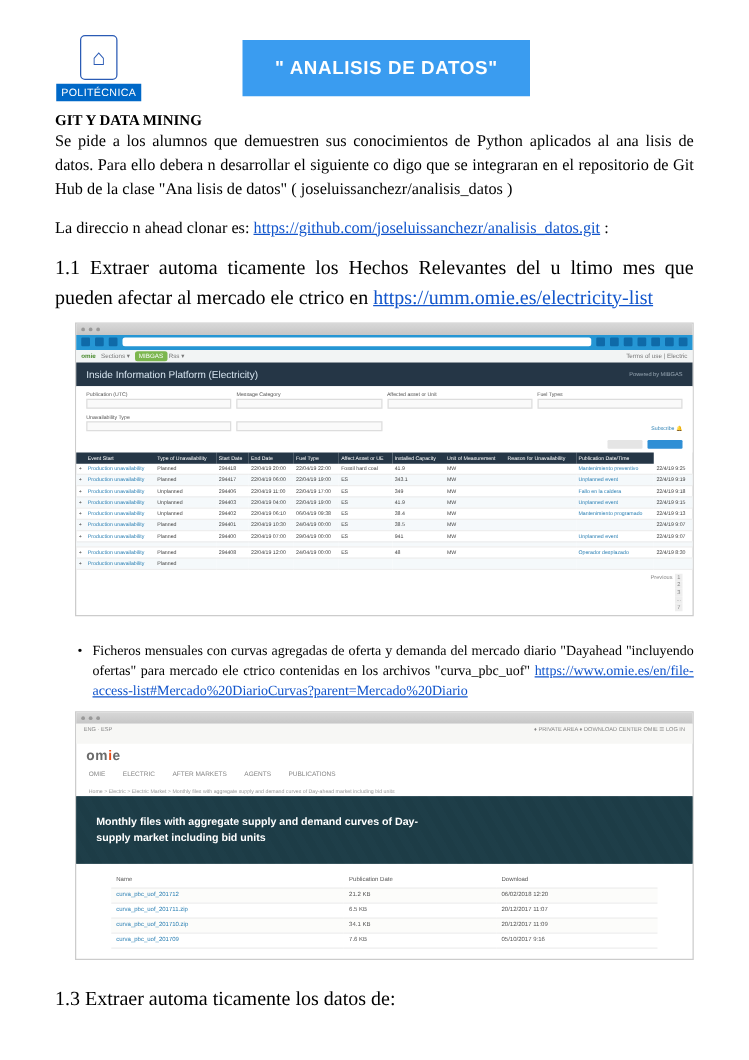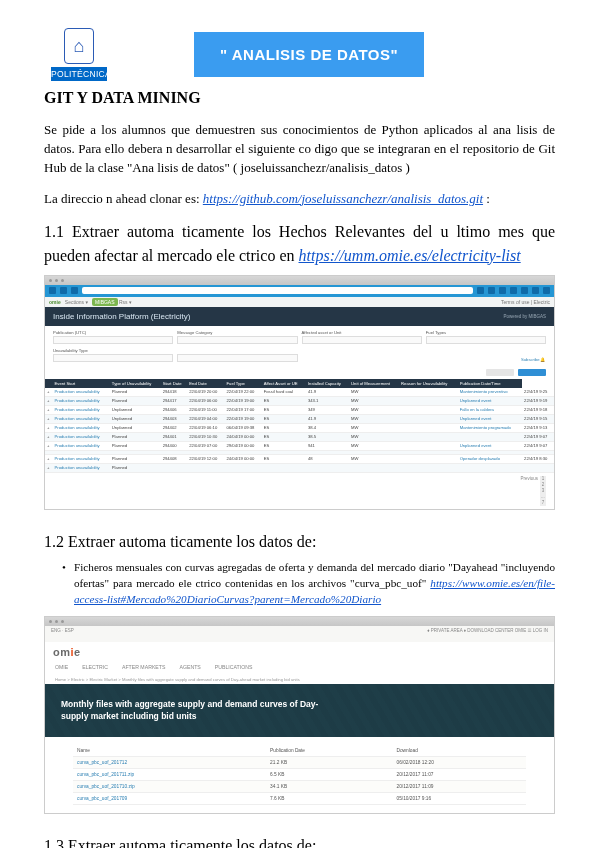--- a/index.html
+++ b/index.html
@@ -1,29 +1,29 @@
 <!DOCTYPE html>
 <html><head>
 <meta charset="utf-8">
 <style>
   body { margin:0; padding:0; font-family:"Times New Roman", Georgia, serif; font-size:11px; color:#000; width:599px; background:#fff;}
   .page { padding:28px 44px; }
   .header { display:flex; align-items:center; gap:80px; margin-bottom:8px;}
   .logo-block{ width:70px; display:flex; flex-direction:column; align-items:center;}
   .crest{ width:28px; height:34px; border:1.5px solid #2b5bb5; border-radius:4px; display:flex; align-items:center; justify-content:center; font-size:18px; color:#2b5bb5; margin-bottom:3px;}
-  .poli-band{ width:56px; background:#0068c7; color:#fff; font-size:8.5px; font-family:Arial, sans-serif; text-align:center; padding:2px 0; letter-spacing:0.3px;}
+  .poli-band{ width:68px; background:#0068c7; color:#fff; font-size:8.5px; font-family:Arial, sans-serif; text-align:center; padding:2px 0; letter-spacing:0.3px;}
   .title-band{ background:#3a9cf0; color:#fff; font-family:Arial, sans-serif; font-weight:bold; font-size:15px; padding:14px 26px; letter-spacing:0.5px;}
-  .section-head{ font-weight:bold; font-size:16px; margin-bottom:14px;}
+  .section-head{ font-weight:bold; font-size:12px; }
   .para{ font-size:13px; line-height:1.45; text-align:justify; margin-bottom:12px;}
-  a.link{ color:#1155cc; text-decoration:underline;font-style:italic;}
+  a.link{ color:#1155cc; text-decoration:underline;}
   .num{ font-size:16px; line-height:1.45; text-align:justify; margin-bottom:6px;}
   .bul{ display:flex; gap:8px; margin-left:18px; font-size:11.2px; line-height:1.45; text-align:justify;}
   .bul .dot{ width:4px; flex-shrink:0;}
 
-  .screenshot{ border:1px solid #ccc; margin:8px 0 20px 0; font-family:Arial, sans-serif; }
+  .screenshot{ border:1px solid #ccc; margin:8px 0 20px 16px; font-family:Arial, sans-serif; }
 
   
   .browser-chrome{ background:linear-gradient(#d7d7d7,#c6c6c6); height:9px; display:flex; align-items:center; gap:3px; padding:0 4px;}
   .dot3{ width:3px; height:3px; border-radius:50%; background:#999;}
   .urlbar{ background:#2596d4; height:12px; display:flex; align-items:center; gap:4px; padding:0 4px;}
   .urlfld{ background:#fff; flex:1; height:7px; border-radius:2px;}
   .micon{ width:7px; height:7px; background:#0f6aa8; border-radius:1px;}
   .topstrip{ background:#f2f4f4; height:10px; display:flex; align-items:center; justify-content:space-between; padding:0 4px; font-size:5px; color:#777;}
   .tag{ padding:1px 3px; border-radius:2px;}
   .tag.green{ background:#7cb64e; color:#fff;}
@@ -306,21 +306,20 @@
       <span id="s1-pages">
           <span class="pg">1</span>
           <span class="pg">2</span>
           <span class="pg">3</span>
           <span class="pg">...</span>
           <span class="pg">7</span>
         </span>
     </div>
   </div>
 
-  <div class="num">1.2  Extraer automa ticamente los datos de:</div>
   <div class="bul">
     <div class="dot">•</div>
     <div>
       <span>Ficheros mensuales con curvas agregadas de oferta y demanda del mercado diario "Dayahead "incluyendo ofertas" para mercado ele ctrico contenidas en los archivos "curva_pbc_uof" </span>
       <a class="link">https://www.omie.es/en/file-access-list#Mercado%20DiarioCurvas?parent=Mercado%20Diario</a>
     </div>
   </div>
 
   <div class="screenshot">
     <div class="browser-chrome">

